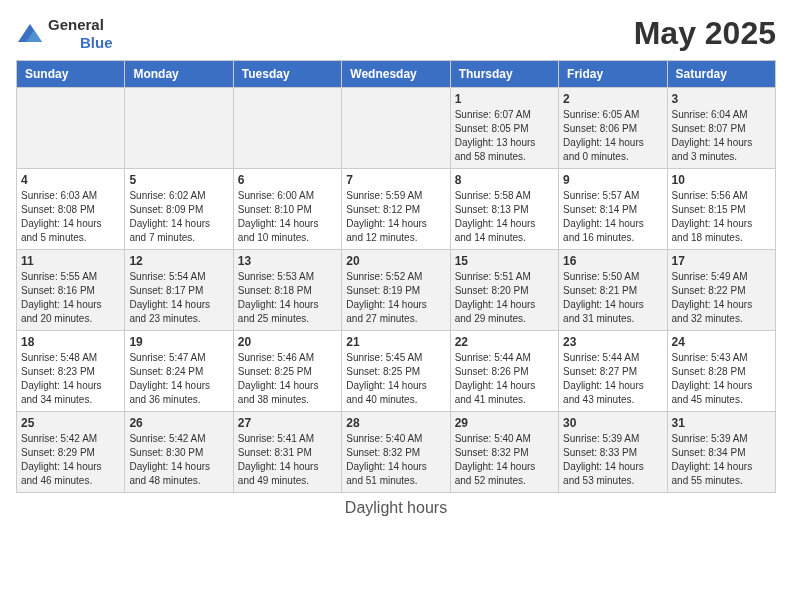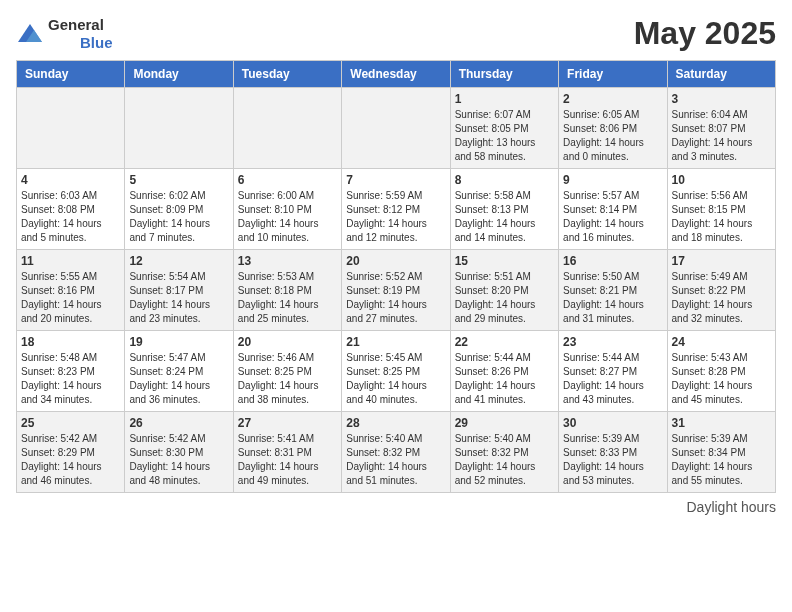--- a/index.html
+++ b/index.html
@@ -91,23 +91,23 @@
       font-size: 10px;
       color: #333;
       line-height: 1.4;
     }
     .empty-cell {
       background-color: #f2f2f2;
     }
     
     .footer {
       margin-top: 6px;
-      font-size: 14px;
+      font-size: 16px;
       color: #555;
-      text-align: right;
+      text-align: center;
     }
   </style>
 </head>
 <body>
 
 <div class="header">
   <div class="logo">
     <svg class="logo-icon" viewBox="0 0 28 28" xmlns="http://www.w3.org/2000/svg">
       <polygon points="14,4 26,22 2,22" fill="#3a6fc4"></polygon>
       <polygon points="18,10 26,22 10,22" fill="#5a9fd4" opacity="0.7"></polygon>

